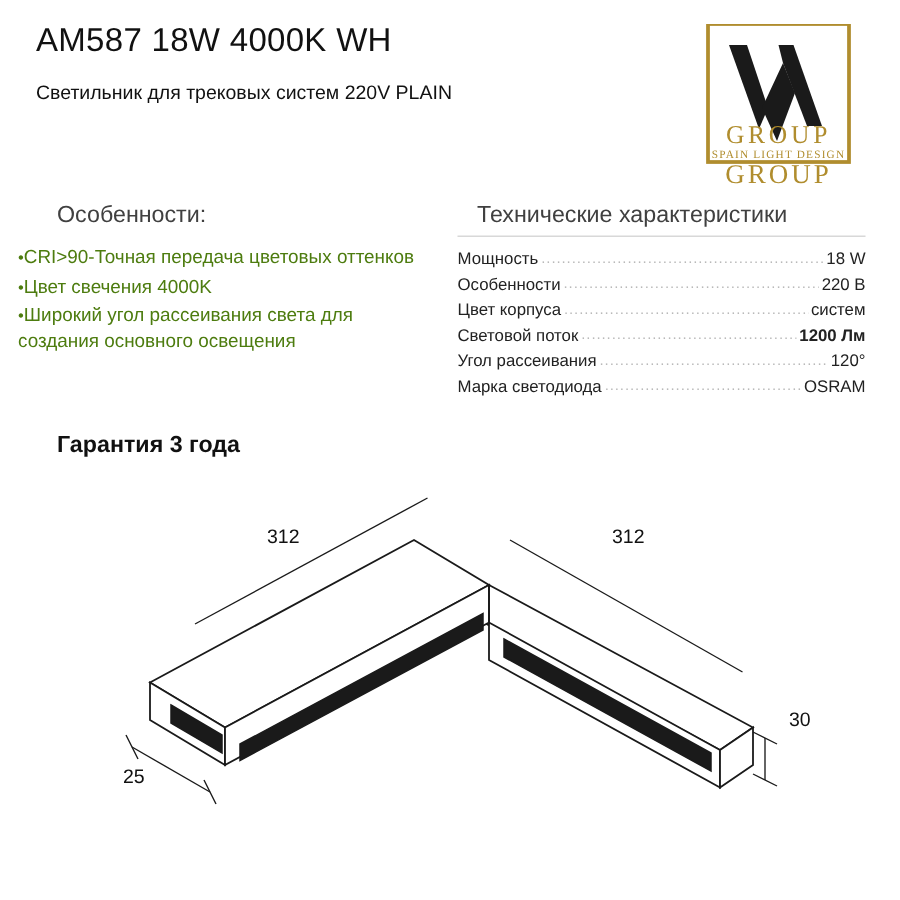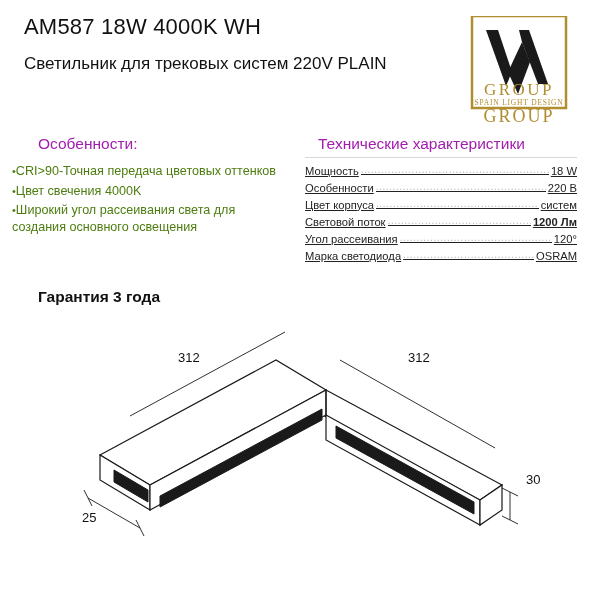--- a/index.html
+++ b/index.html
@@ -29,41 +29,41 @@
     font-size: 22px;
     font-weight: 400;
     letter-spacing: 0.2px;
     color: #111;
     white-space: nowrap;
   }
   .subtitle {
     position: absolute;
     left: 24px;
     top: 54px;
-    font-size: 17px;
+    font-size: 13px;
     font-weight: 400;
     color: #111;
     white-space: nowrap;
   }
 
   
   .logo {
     position: absolute;
     right: 22px;
     top: 16px;
     width: 118px;
     height: 110px;
   }
   .logo svg { display: block; }
 
   
   .sec-head {
     position: absolute;
     font-size: 15.5px;
-    color: #a21caf;
+    color: #404040;
     font-weight: 400;
     white-space: nowrap;
   }
   .features-head { left: 38px; top: 135px; }
   .specs-head { left: 318px; top: 135px; }
 
   .features {
     position: absolute;
     left: 10px;
     top: 163px;
@@ -85,24 +85,23 @@
   .specs {
     position: absolute;
     left: 305px;
     top: 162px;
     width: 272px;
     font-size: 11.2px;
     color: #222;
   }
   .spec-row {
     display: flex;
-    align-items: center;
+    align-items: flex-end;
     height: 17px;
     white-space: nowrap;
-    text-decoration: underline;
   }
   .spec-label { flex: 0 0 auto; }
   .spec-dots {
     flex: 1 1 auto;
     overflow: hidden;
     margin: 0 2px;
     position: relative;
     bottom: 1px;
     color: #b9b9b9;
     font-size: 10px;

